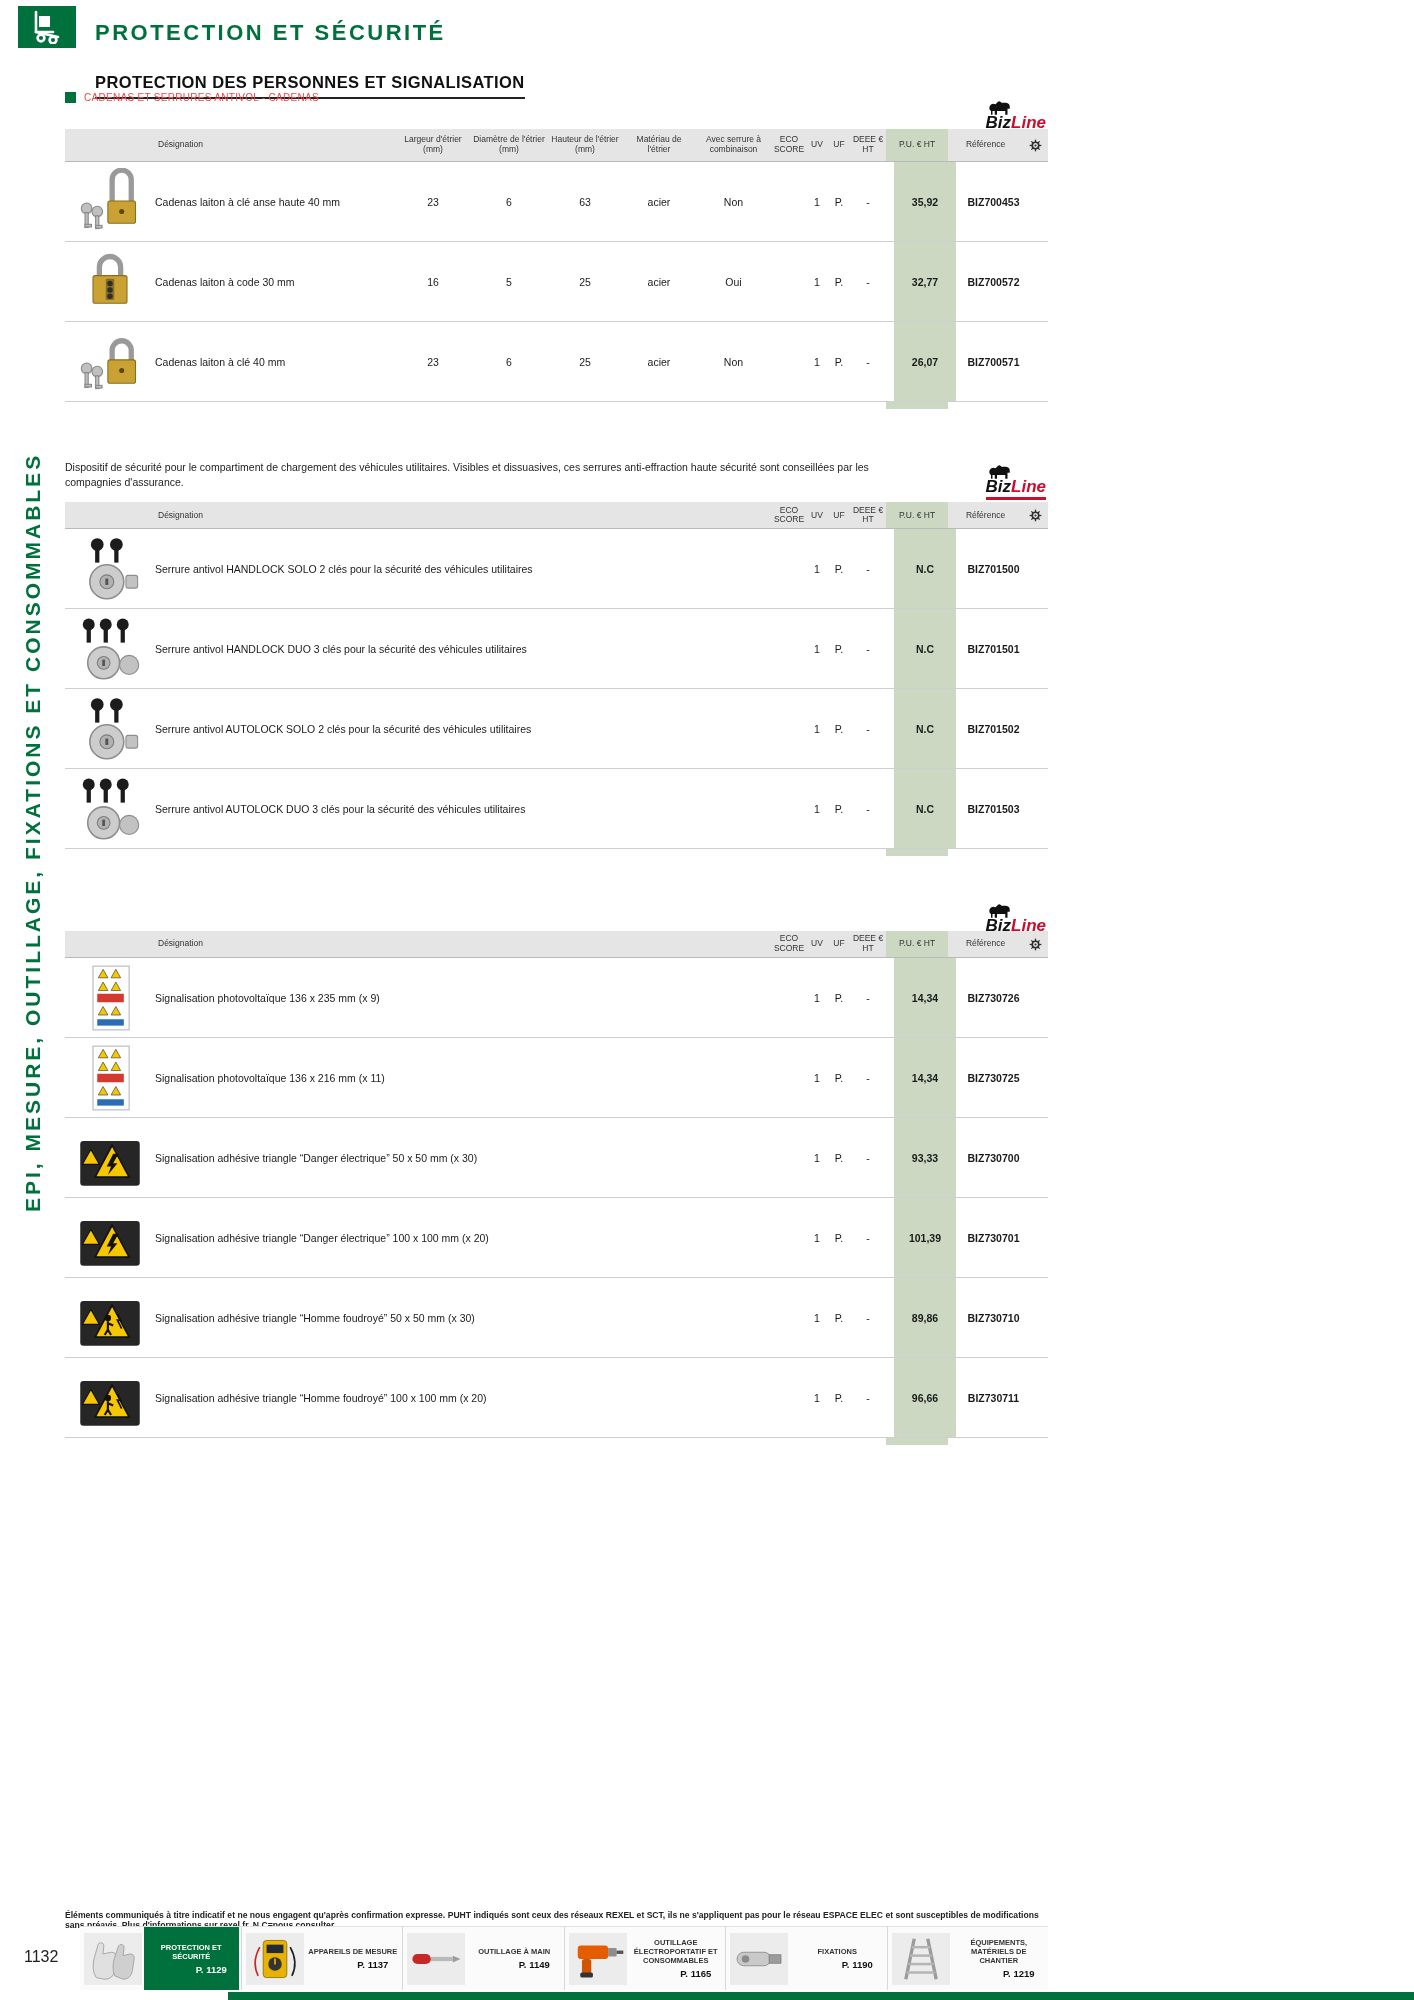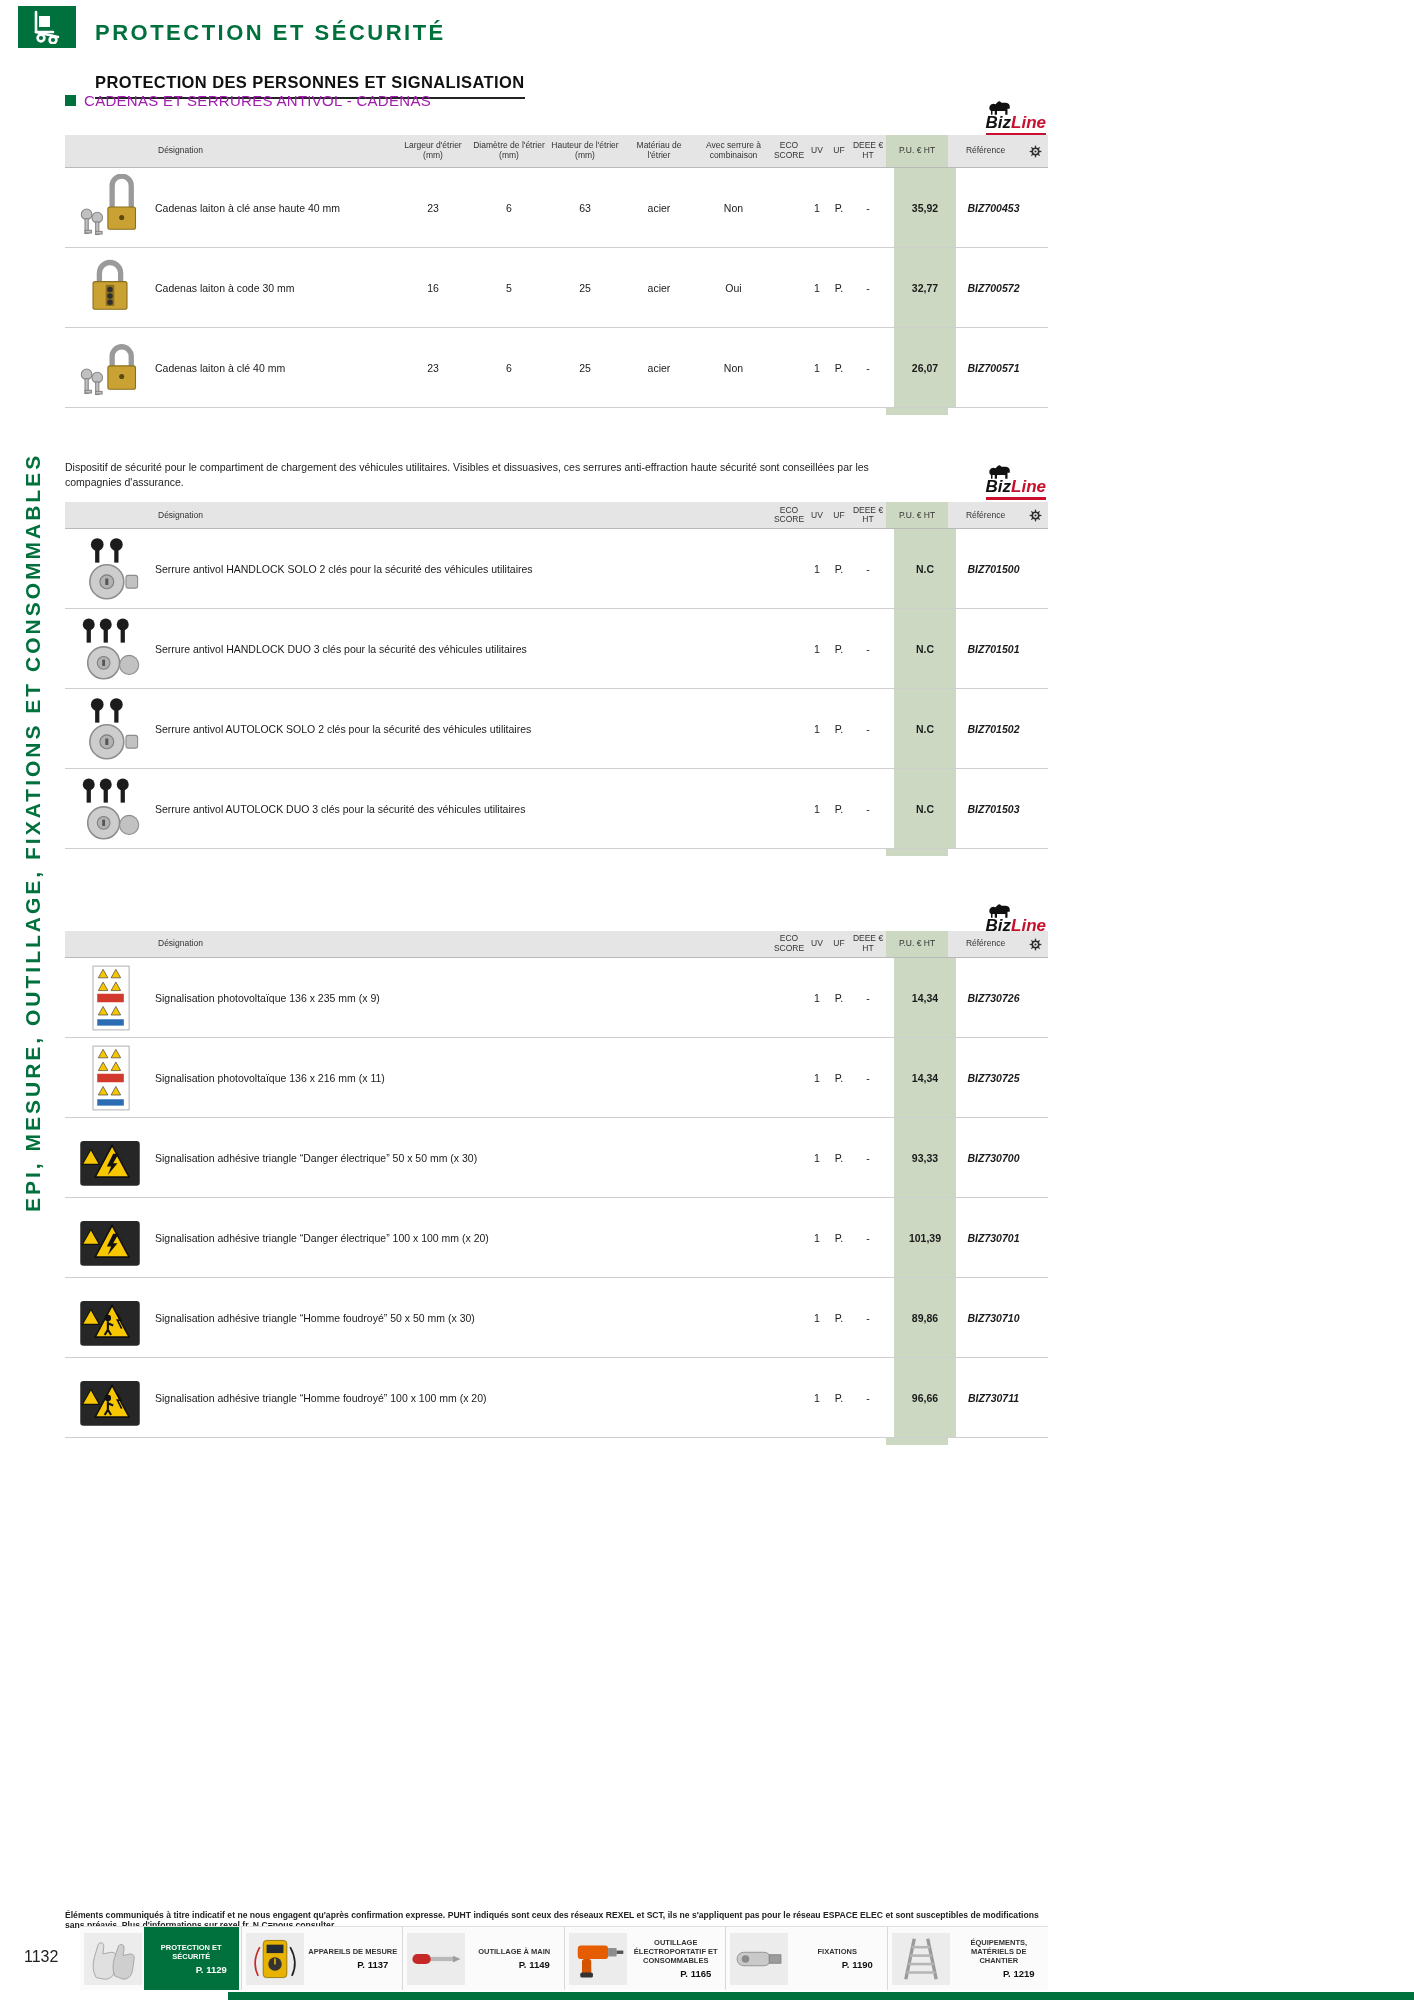--- a/index.html
+++ b/index.html
@@ -26,21 +26,21 @@
   
   .pagehead{position:absolute;left:95px;top:20px;}
   .title{font-size:22px;font-weight:bold;color:var(--green);letter-spacing:2.5px;}
   .subtitle{display:inline-block;margin-top:9px;font-size:16.5px;font-weight:bold;color:#111;
             letter-spacing:.4px;padding-bottom:5px;border-bottom:2.5px solid #222;}
 
   
   .section{position:absolute;left:65px;width:983px;}
   .sec-head{display:flex;align-items:center;gap:8px;}
   .sq{width:11px;height:11px;background:var(--green);flex:0 0 auto;}
-  .sec-title{font-size:15px;color:#a21caf;letter-spacing:.3px;}
+  .sec-title{font-size:10px;color:#ef4444;letter-spacing:.3px;}
   .intro{margin-top:10px;font-size:10.5px;line-height:1.45;color:#222;width:860px;}
 
   .bizline{position:absolute;right:2px;display:flex;flex-direction:column;align-items:flex-start;}
   .bizline svg{width:24px;height:16px;margin-left:2px;margin-bottom:-2px;}
   .biztext{font-size:17px;font-weight:bold;font-style:italic;line-height:1.05;
            border-bottom:3px solid var(--red);padding-bottom:1px;}
   .biz{color:#111;} .lin{color:var(--red);}
 
   
   .table{position:relative;background:#fff;}
@@ -55,21 +55,21 @@
   .w-img{width:90px;display:flex;align-items:center;justify-content:center;}
   .w-des1{width:240px;} .w-des2{width:617px;}
   .w-n{width:76px;} .w-mat{width:72px;} .w-comb{width:77px;}
   .w-eco{width:34px;} .w-uv{width:22px;} .w-uf{width:22px;} .w-deee{width:36px;}
   .w-pu{width:62px;} .w-ref{width:75px;} .w-gear{width:25px;display:flex;align-items:center;justify-content:center;}
   .trow .txt{font-size:10.5px;color:#1a1a1a;}
   .ctr{text-align:center;}
   .des{text-align:left;padding-right:10px;}
   .pu{align-self:stretch;display:flex;align-items:center;justify-content:center;
       background:var(--pubg);font-weight:bold;font-size:10.5px;margin-left:8px;}
-  .ref{font-weight:bold;text-align:center;font-size:10.5px;font-style:italic;}
+  .ref{font-weight:bold;text-align:center;font-size:10.5px;}
   .pucap{position:absolute;left:821px;bottom:-7px;width:62px;height:7px;background:var(--pubg);}
   .pimg{width:68px;height:68px;}
   .gear{width:13px;height:13px;}
 
   
   .disclaimer{position:absolute;left:65px;top:1910px;width:983px;font-size:8.6px;font-weight:bold;color:#222;}
   .footer-nav{position:absolute;left:80px;top:1926px;width:968px;height:64px;display:flex;background:#fbfbfb;
               border-top:1px solid #e0e0e0;}
   .nav-item{flex:1 1 0;display:flex;align-items:center;border-left:1px solid #d8d8d8;min-width:0;}
   .nav-item:first-child{border-left:none;}

